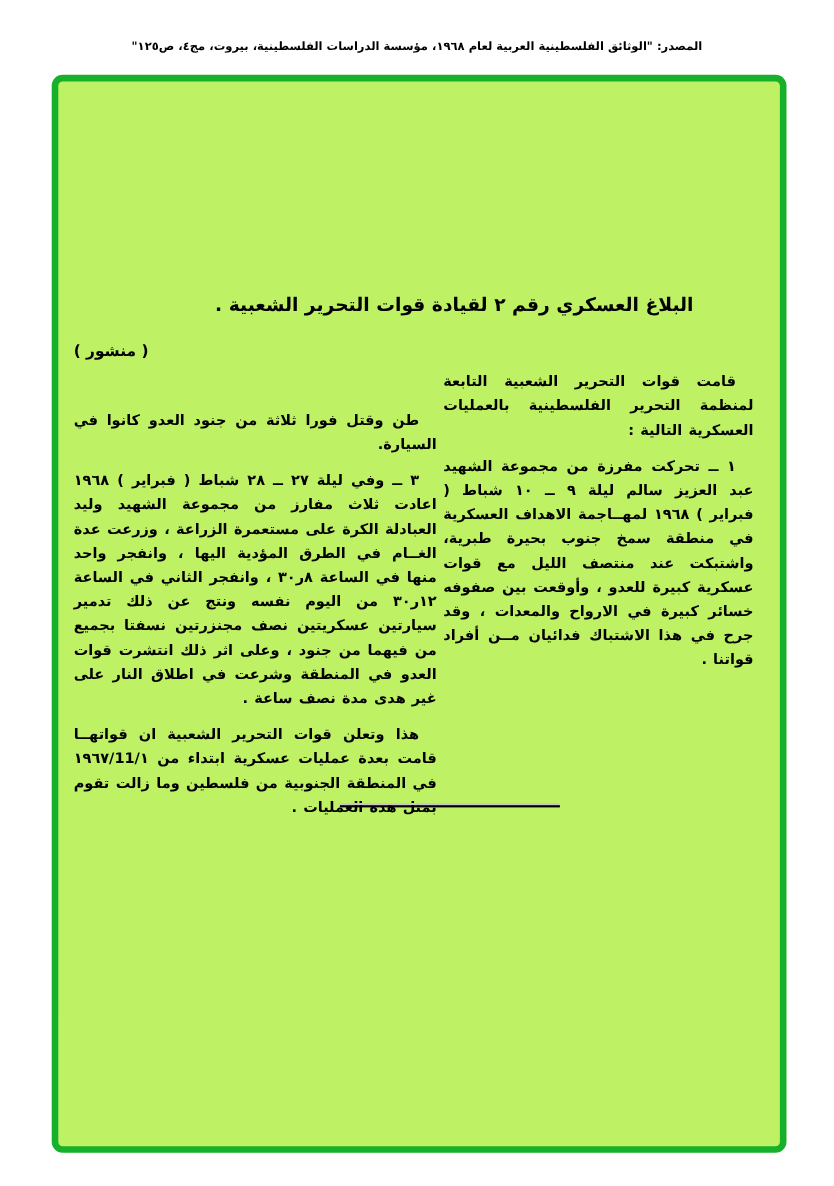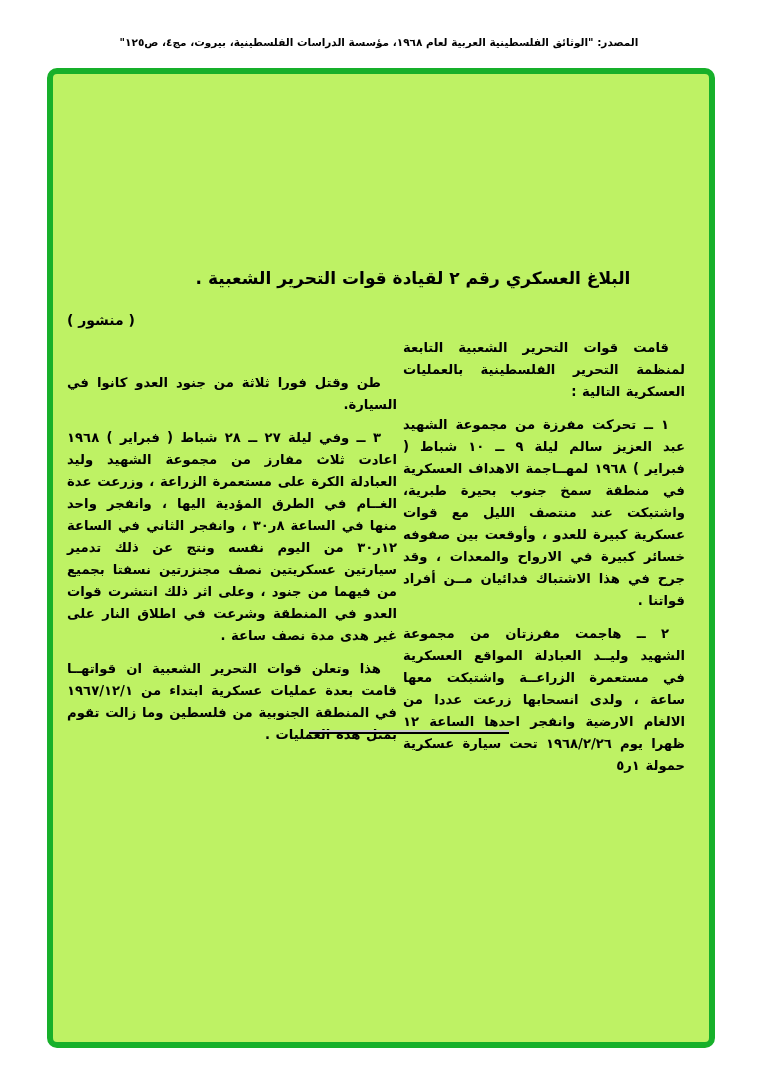--- a/index.html
+++ b/index.html
@@ -94,25 +94,24 @@
 
   <div class="frame">
 
     <div class="doc-title">البلاغ العسكري رقم ٢ لقيادة قوات التحرير الشعبية .</div>
 
     <div class="pub-label">( منشور )</div>
 
     <div class="col col-right">
         <p>قامت قوات التحرير الشعبية التابعة لمنظمة التحرير الفلسطينية بالعمليات العسكرية التالية :</p>
         <p>١ ــ تحركت مفرزة من مجموعة الشهيد عبد العزيز سالم ليلة ٩ ــ ١٠ شباط ( فبراير ) ١٩٦٨ لمهــاجمة الاهداف العسكرية في منطقة سمخ جنوب بحيرة طبرية، واشتبكت عند منتصف الليل مع قوات عسكرية كبيرة للعدو ، وأوقعت بين صفوفه خسائر كبيرة في الارواح والمعدات ، وقد جرح في هذا الاشتباك فدائيان مــن أفراد قواتنا .</p>
-        <p>٢ ــ هاجمت مفرزتان من مجموعة الشهيد وليــد العبادلة المواقع العسكرية في مستعمرة الزراعــة واشتبكت معها ساعة ، ولدى انسحابها زرعت عددا من الالغام الارضية وانفجر احدها الساعة ١٢ ظهرا يوم ١٩٦٨/٢/٢٦ تحت سيارة عسكرية حمولة ١ر٥</p>
       </div>
 
     <div class="col col-left">
         <p>طن وقتل فورا ثلاثة من جنود العدو كانوا في السيارة.</p>
         <p>٣ ــ وفي ليلة ٢٧ ــ ٢٨ شباط ( فبراير ) ١٩٦٨ اعادت ثلاث مفارز من مجموعة الشهيد وليد العبادلة الكرة على مستعمرة الزراعة ، وزرعت عدة الغــام في الطرق المؤدية اليها ، وانفجر واحد منها في الساعة ٨ر٣٠ ، وانفجر الثاني في الساعة ١٢ر٣٠ من اليوم نفسه ونتج عن ذلك تدمير سيارتين عسكريتين نصف مجنزرتين نسفتا بجميع من فيهما من جنود ، وعلى اثر ذلك انتشرت قوات العدو في المنطقة وشرعت في اطلاق النار على غير هدى مدة نصف ساعة .</p>
-        <p>هذا وتعلن قوات التحرير الشعبية ان قواتهــا قامت بعدة عمليات عسكرية ابتداء من ١٩٦٧/١٢/١ في المنطقة الجنوبية من فلسطين وما زالت تقوم بمثل هذه العمليات .</p>
+        <p>هذا وتعلن قوات التحرير الشعبية ان قواتهــا قامت بعدة عمليات عسكرية ابتداء من ١٩٦٧/11/١ في المنطقة الجنوبية من فلسطين وما زالت تقوم بمثل هذه العمليات .</p>
       </div>
 
     <div class="divider"></div>
 
   </div>
 </div>
 
 </body></html>

